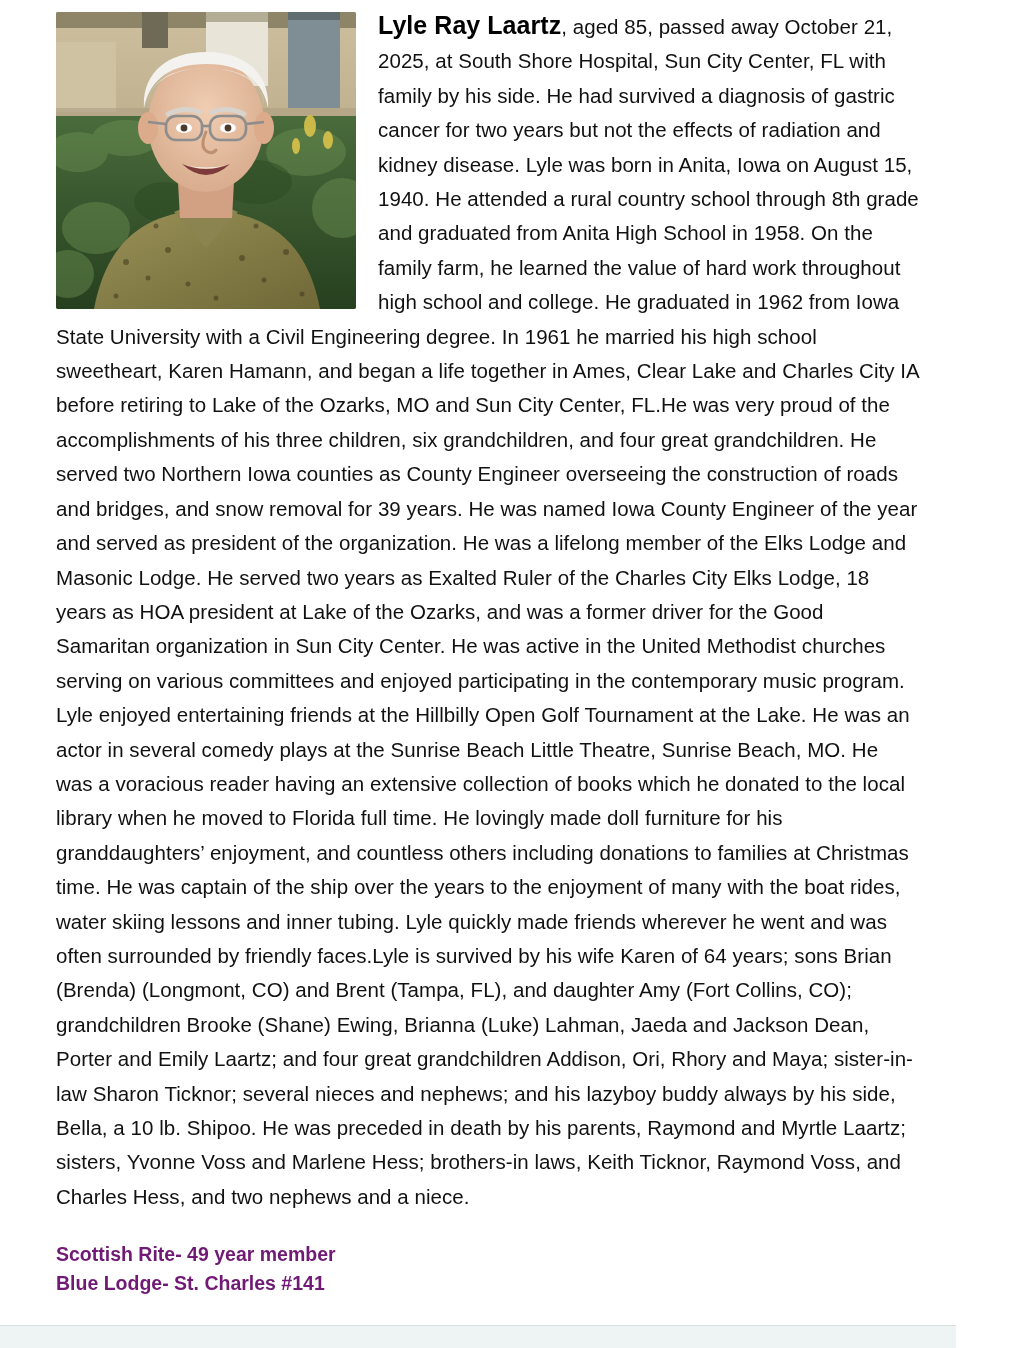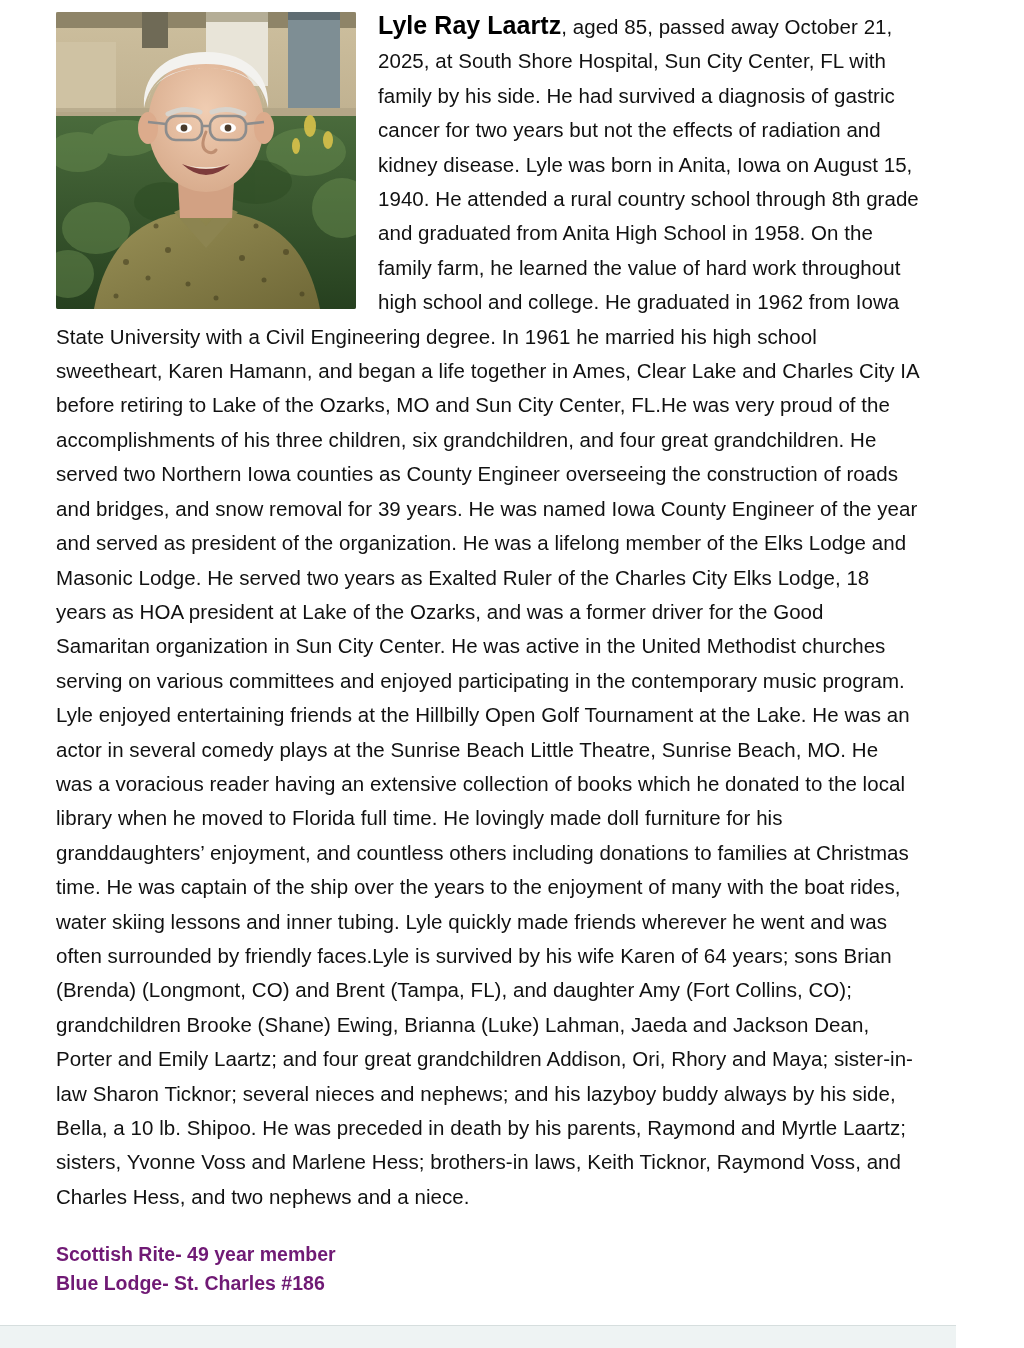--- a/index.html
+++ b/index.html
@@ -179,17 +179,17 @@
       <path d="M120 168 q30 16 60 0" stroke="#c49madd" stroke-width="0" fill="none"></path>
     </svg>
   </div>
 
   <div class="obit-body">
     <span class="deceased-name">Lyle Ray Laartz</span><span>, aged 85, passed away October 21, 2025, at South Shore Hospital, Sun City Center, FL with family by his side. He had survived a diagnosis of gastric cancer for two years but not the effects of radiation and kidney disease. Lyle was born in Anita, Iowa on August 15, 1940. He attended a rural country school through 8th grade and graduated from Anita High School in 1958. On the family farm, he learned the value of hard work throughout high school and college. He graduated in 1962 from Iowa State University with a Civil Engineering degree. In 1961 he married his high school sweetheart, Karen Hamann, and began a life together in Ames, Clear Lake and Charles City IA before retiring to Lake of the Ozarks, MO and Sun City Center, FL.He was very proud of the accomplishments of his three children, six grandchildren, and four great grandchildren. He served two Northern Iowa counties as County Engineer overseeing the construction of roads and bridges, and snow removal for 39 years.  He was named Iowa County Engineer of the year and served as president of the organization. He was a lifelong member of the Elks Lodge and Masonic Lodge. He served two years as Exalted Ruler of the Charles City Elks Lodge, 18 years as HOA president at Lake of the Ozarks, and was a former driver for the Good Samaritan organization in Sun City Center. He was active in the United Methodist churches serving on various committees and enjoyed participating in the contemporary music program. Lyle enjoyed entertaining friends at the Hillbilly Open Golf Tournament at the Lake. He was an actor in several comedy plays at the Sunrise Beach Little Theatre, Sunrise Beach, MO. He was a voracious reader having an extensive collection of books which he donated to the local library when he moved to Florida full time. He lovingly made doll furniture for his granddaughters’ enjoyment, and countless others including donations to families at Christmas time. He was captain of the ship over the years to the enjoyment of many with the boat rides, water skiing lessons and inner tubing. Lyle quickly made friends wherever he went and was often surrounded by friendly faces.Lyle is survived by his wife Karen of 64 years; sons Brian (Brenda) (Longmont, CO) and Brent (Tampa, FL), and daughter Amy (Fort Collins, CO); grandchildren Brooke (Shane) Ewing, Brianna (Luke) Lahman, Jaeda and Jackson Dean, Porter and Emily Laartz; and four great grandchildren Addison, Ori, Rhory and Maya; sister-in-law Sharon Ticknor; several nieces and nephews; and his lazyboy buddy always by his side, Bella, a 10 lb. Shipoo.   He was preceded in death by his parents, Raymond and Myrtle Laartz; sisters, Yvonne Voss and Marlene Hess; brothers-in laws, Keith Ticknor, Raymond Voss, and Charles Hess, and two nephews and a niece.</span>
   </div>
 
   <div class="affiliations">
     <div>Scottish Rite- 49 year member</div>
-    <div>Blue Lodge- St. Charles #186</div>
+    <div>Blue Lodge- St. Charles #141</div>
   </div>
 
   <div class="footer-bar"></div>
 </div>
 
 </body></html>

